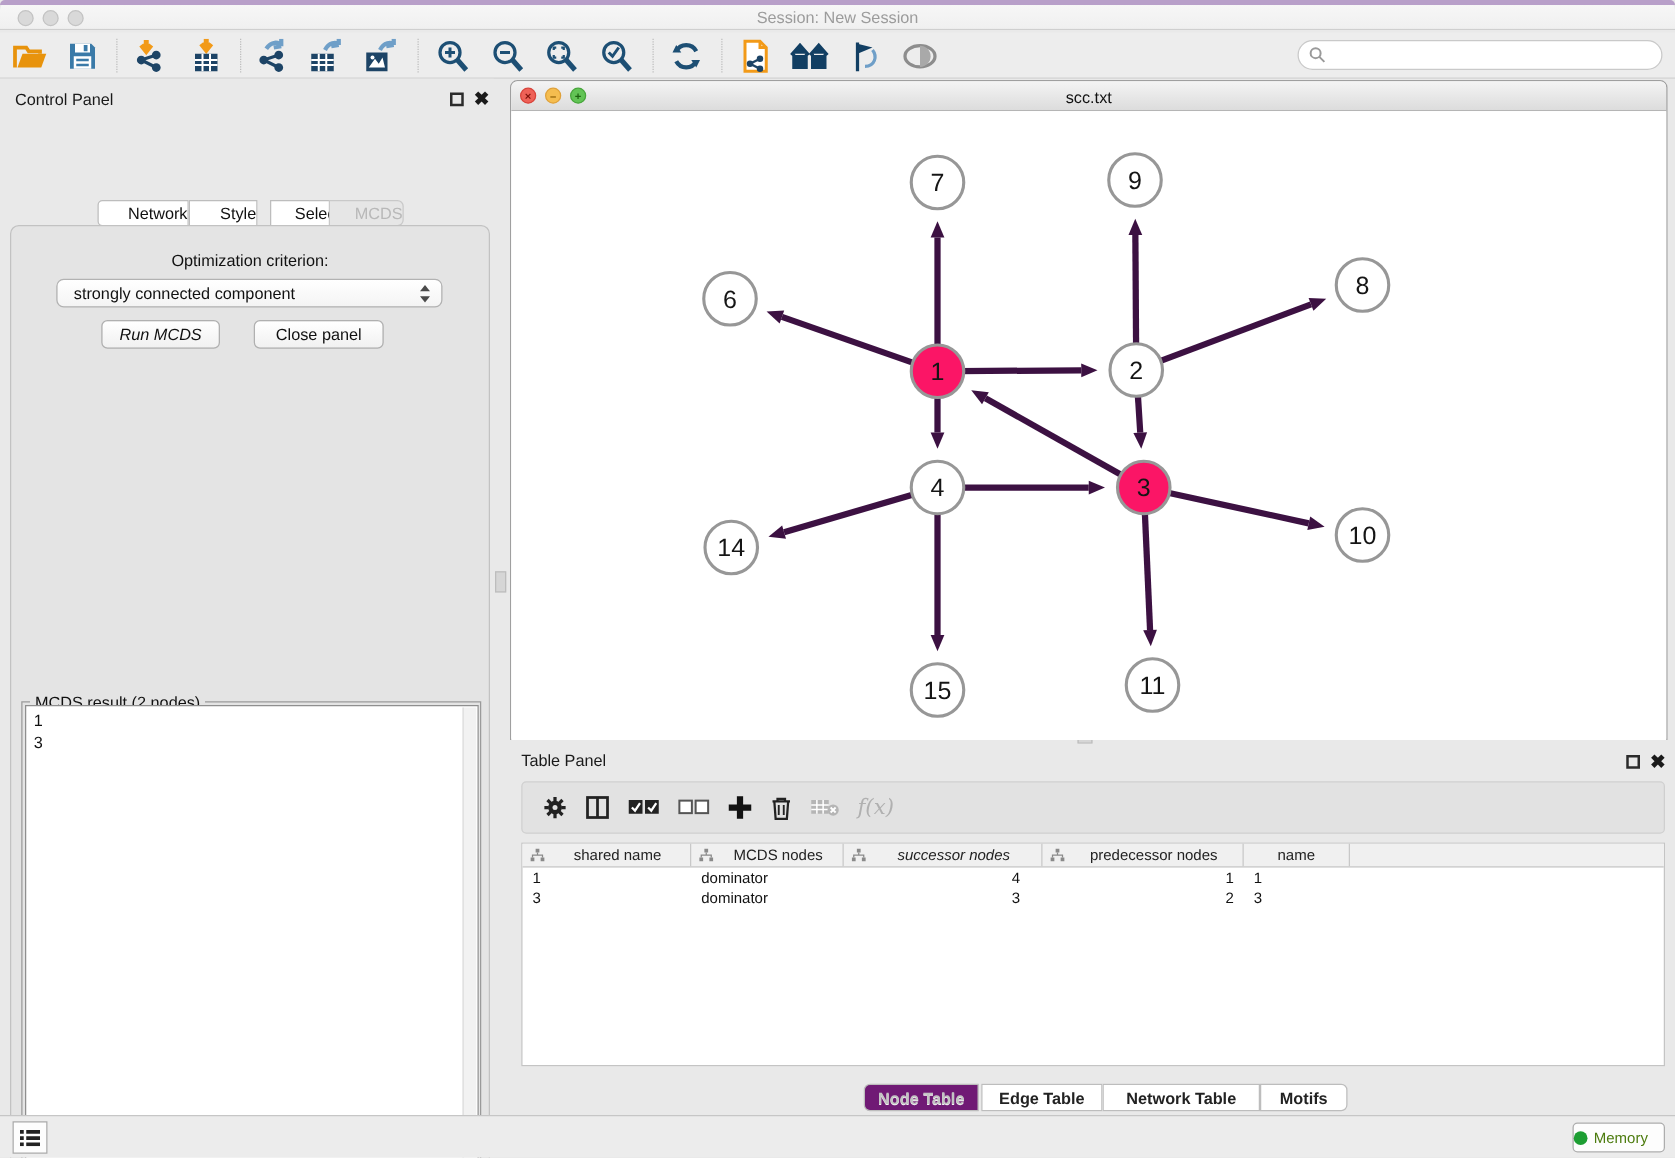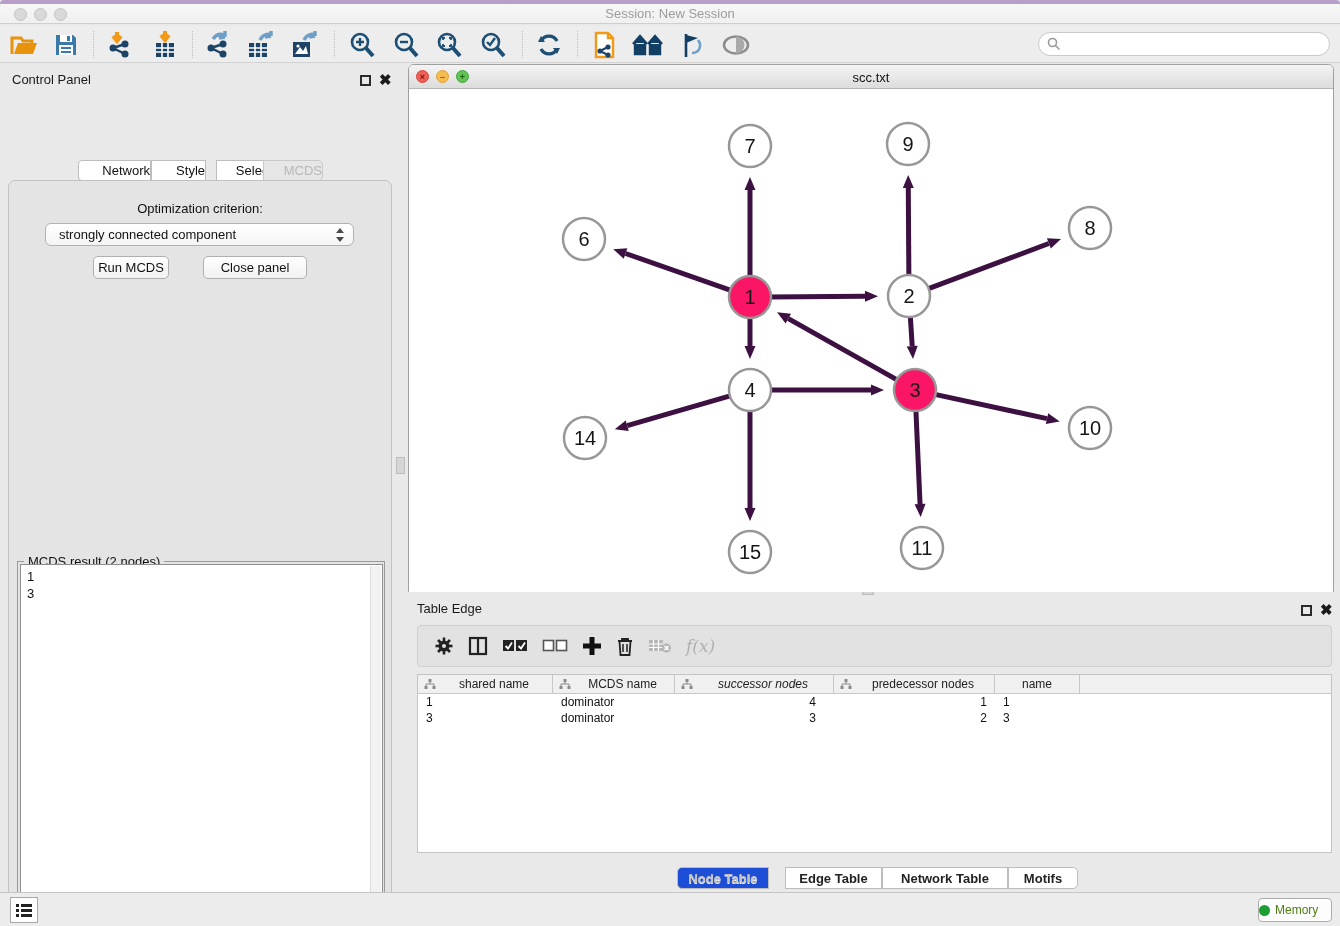--- a/index.html
+++ b/index.html
@@ -232,21 +232,21 @@
     <div class="cp-tab" style="left:151px; width:55px;">Style</div>
     <div class="cp-tab" style="left:216px; width:57px;padding-left:11px;">Select</div>
     <div class="cp-tab" style="left:263px; width:60px; border-radius:0 5px 5px 0; background:#e6e6e6; color:#b8b8b8; border-color:#c9c9c9;">MCDS</div>
 
     <div id="cp-body" class="abs">
       <div id="criterion-select" class="abs">
         <span>strongly connected component</span>
         <span class="stepper"></span>
       </div>
       <div id="opt-label" class="abs">Optimization criterion:</div>
-      <div class="cp-btn" style="left:84px; width:76px;">Run MCDS</div>
+      <div class="cp-btn" style="left:72px; width:95px;font-style:italic;">Run MCDS</div>
       <div class="cp-btn" style="left:194px; width:104px;">Close panel</div>
 
       <div id="result-group" class="abs">
         <span id="result-title" class="abs">MCDS result (2 nodes)</span>
         <div id="result-text" class="abs">1
 3</div>
         <div id="result-scroll" class="abs"></div>
       </div>
     </div>
   </div>
@@ -309,21 +309,21 @@
         <circle cx="681" cy="339" r="21" fill="#ffffff" stroke="#979797" stroke-width="2.5"></circle>
         <text x="681" y="346" text-anchor="middle" font-size="20" fill="#151515" font-family="&quot;Liberation Sans&quot;, sans-serif">10</text>
         <circle cx="341" cy="463" r="21" fill="#ffffff" stroke="#979797" stroke-width="2.5"></circle>
         <text x="341" y="470" text-anchor="middle" font-size="20" fill="#151515" font-family="&quot;Liberation Sans&quot;, sans-serif">15</text>
         <circle cx="513" cy="459" r="21" fill="#ffffff" stroke="#979797" stroke-width="2.5"></circle>
         <text x="513" y="466" text-anchor="middle" font-size="20" fill="#151515" font-family="&quot;Liberation Sans&quot;, sans-serif">11</text>
       </svg>
   </div>
 
   <div id="table-panel" class="abs">
-    <div id="tp-title" class="abs">Table Edge</div>
+    <div id="tp-title" class="abs">Table Panel</div>
     <div class="abs" style="left:893px; top:7px;"><span class="float-icon"></span></div>
     <div class="abs close-x" style="left:912px; top:9px;">✖</div>
 
     <div id="tp-toolbar" class="abs">
       <span>
         <svg width="20" height="20" viewBox="0 0 20 20">
           <circle cx="10" cy="10" r="5.5" fill="#222"></circle>
             <circle cx="10" cy="10" r="2" fill="#e2e2e2"></circle>
           <g stroke="#222" stroke-width="2.6">
               <path d="M10 1.5 V5"></path>
@@ -391,21 +391,21 @@
             </svg>
           <span class="lbl">shared name</span>
         </div>
         <div class="th" style="width:122px;">
           <svg width="12" height="12" viewBox="0 0 12 12" style="margin-left:6px;">
               <rect x="4.5" y="1" width="3" height="3" fill="#8a8a8a"></rect>
               <rect x="0.5" y="8" width="3" height="3" fill="#8a8a8a"></rect>
               <rect x="8.5" y="8" width="3" height="3" fill="#8a8a8a"></rect>
               <path d="M6 4 V6 M2 8 V6 H10 V8" fill="none" stroke="#8a8a8a" stroke-width="1"></path>
             </svg>
-          <span class="lbl">MCDS name</span>
+          <span class="lbl">MCDS nodes</span>
         </div>
         <div class="th" style="width:159px;font-style:italic;">
           <svg width="12" height="12" viewBox="0 0 12 12" style="margin-left:6px;">
               <rect x="4.5" y="1" width="3" height="3" fill="#8a8a8a"></rect>
               <rect x="0.5" y="8" width="3" height="3" fill="#8a8a8a"></rect>
               <rect x="8.5" y="8" width="3" height="3" fill="#8a8a8a"></rect>
               <path d="M6 4 V6 M2 8 V6 H10 V8" fill="none" stroke="#8a8a8a" stroke-width="1"></path>
             </svg>
           <span class="lbl">successor nodes</span>
         </div>
@@ -431,21 +431,21 @@
       </div>
       <div class="tr">
         <div class="td" style="width:135px;">3</div>
         <div class="td" style="width:122px;">dominator</div>
         <div class="td num-r" style="width:159px; padding-right:18px;">3</div>
         <div class="td num-r" style="width:161px;">2</div>
         <div class="td" style="width:85px;">3</div>
       </div>
     </div>
 
-    <div class="tp-tab" style="left:269px; width:92px; border-radius:5px 0 0 5px; background:#1d4ed8; color:#c3c3c3; text-shadow:0 1px 0 #f4f4f4;">Node Table</div>
+    <div class="tp-tab" style="left:283px; width:92px; border-radius:5px 0 0 5px; background:#701a75; color:#c3c3c3; text-shadow:0 1px 0 #f4f4f4;">Node Table</div>
     <div class="tp-tab" style="left:377px; width:97px;">Edge Table</div>
     <div class="tp-tab" style="left:474px; width:126px;">Network Table</div>
     <div class="tp-tab" style="left:600px; width:70px; border-radius:0 5px 5px 0;">Motifs</div>
   </div>
 
   <div id="status-bar" class="abs">
     <div id="status-left-btn" class="abs">
       <svg width="16" height="14" viewBox="0 0 16 14">
         <g fill="#222">
             <rect x="0" y="1" width="3" height="3"></rect>

